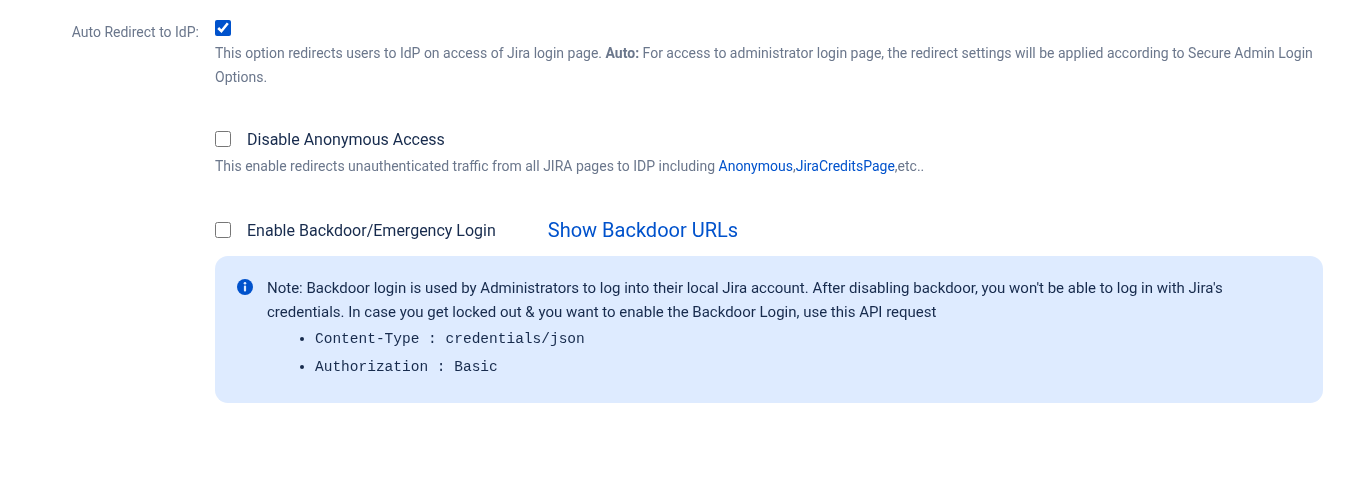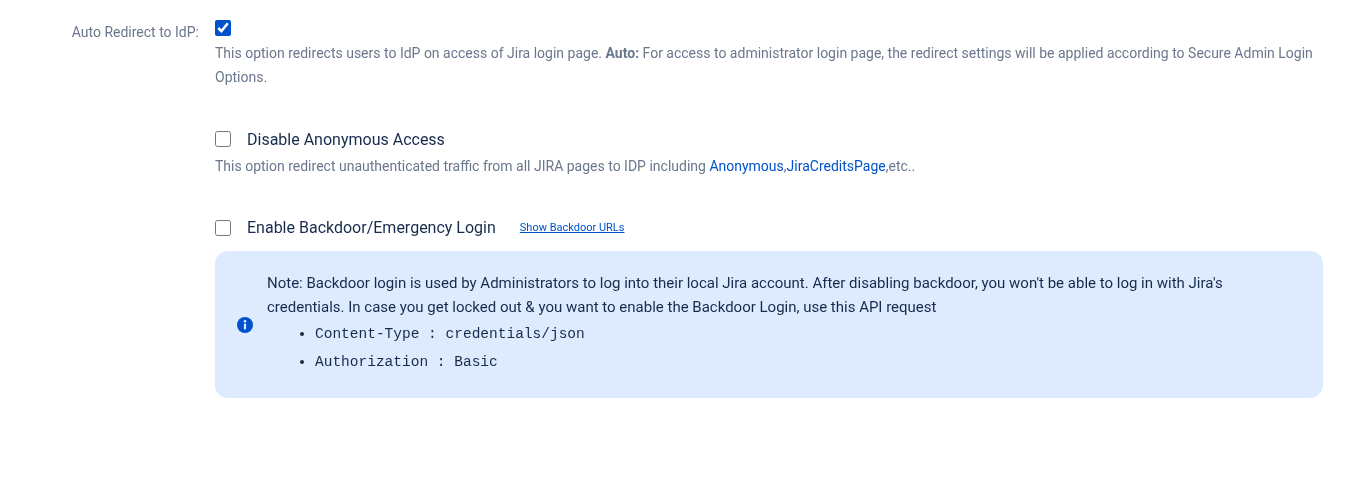--- a/index.html
+++ b/index.html
@@ -61,32 +61,31 @@
     margin-top: 6px;
   }
   .help strong { font-weight: 700; }
   .help a, .link {
     color: #0052CC;
     text-decoration: none;
     cursor: pointer;
   }
   .show-link {
     color: #0052CC;
-    font-size: 11px;
-    margin-left: 8px;
+    font-size: 20px;
+    margin-left: 36px;
     cursor: pointer;
-    text-decoration: underline;
   }
   .info-panel {
     background: #DEEBFF;
     border-radius: 13px;
     padding: 20px 22px 22px 22px;
     margin-top: 14px;
     display: flex;
-    align-items: center;
+    align-items: flex-start;
     gap: 14px;
   }
   .info-icon {
     width: 16px;
     height: 16px;
     flex: 0 0 16px;
     margin-top: 3px;
   }
   .panel-body {
     flex: 1;
@@ -132,21 +131,21 @@
 
   <div class="section">
     <div class="row">
       <div class="label-col"></div>
       <div class="field-col">
         <div class="cb-line">
           <input type="checkbox" style="">
           <span class="cb-label">Disable Anonymous Access</span>
         </div>
         <div class="help">
-          <span>This option redirect unauthenticated traffic from all JIRA pages to IDP including </span><a href="#">Anonymous</a><span>,</span><a href="#">JiraCreditsPage</a><span>,etc..</span>
+          <span>This enable redirects unauthenticated traffic from all JIRA pages to IDP including </span><a href="#">Anonymous</a><span>,</span><a href="#">JiraCreditsPage</a><span>,etc..</span>
         </div>
       </div>
     </div>
   </div>
 
   <div class="section last">
     <div class="row">
       <div class="label-col"></div>
       <div class="field-col">
         <div class="cb-line">

